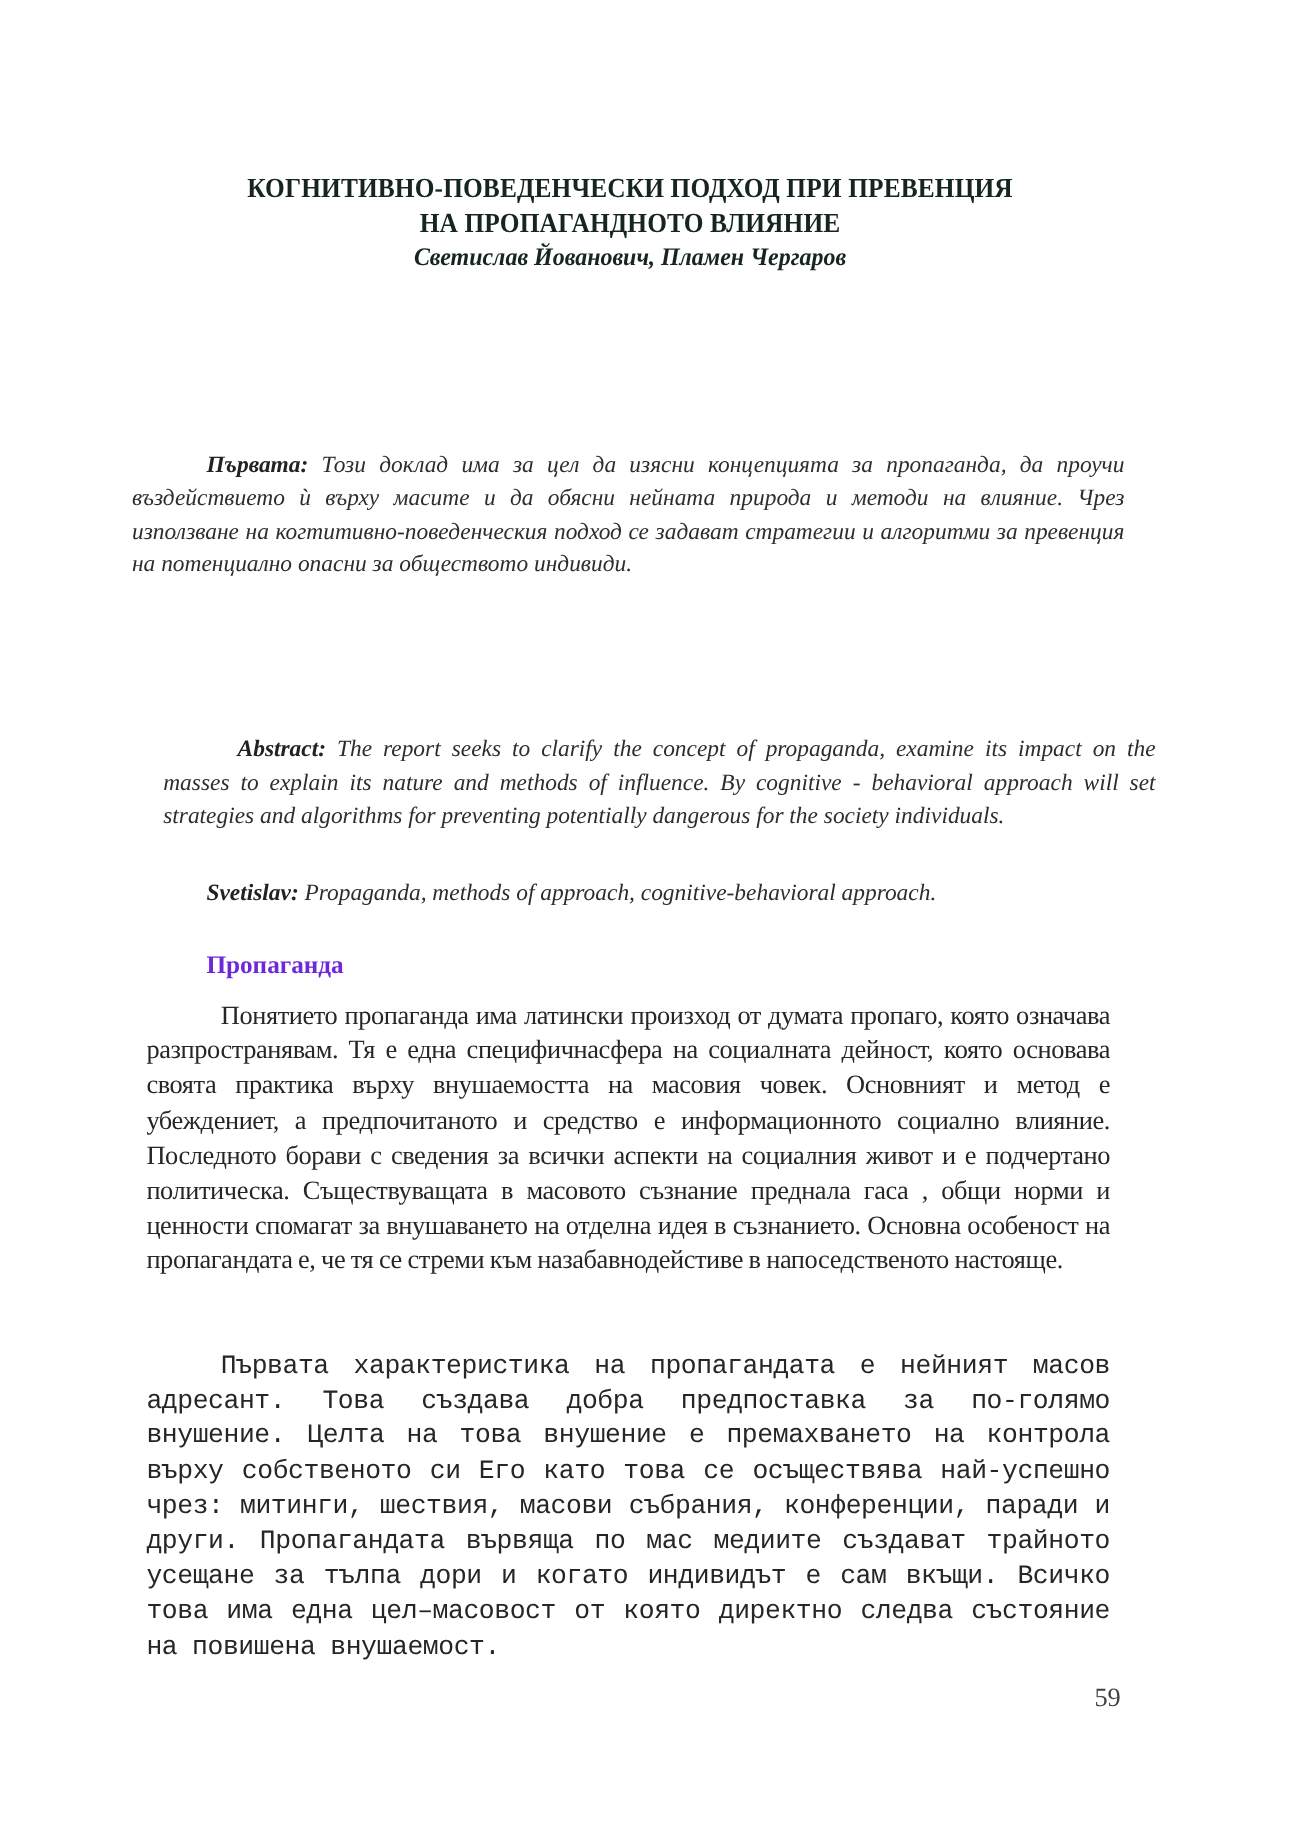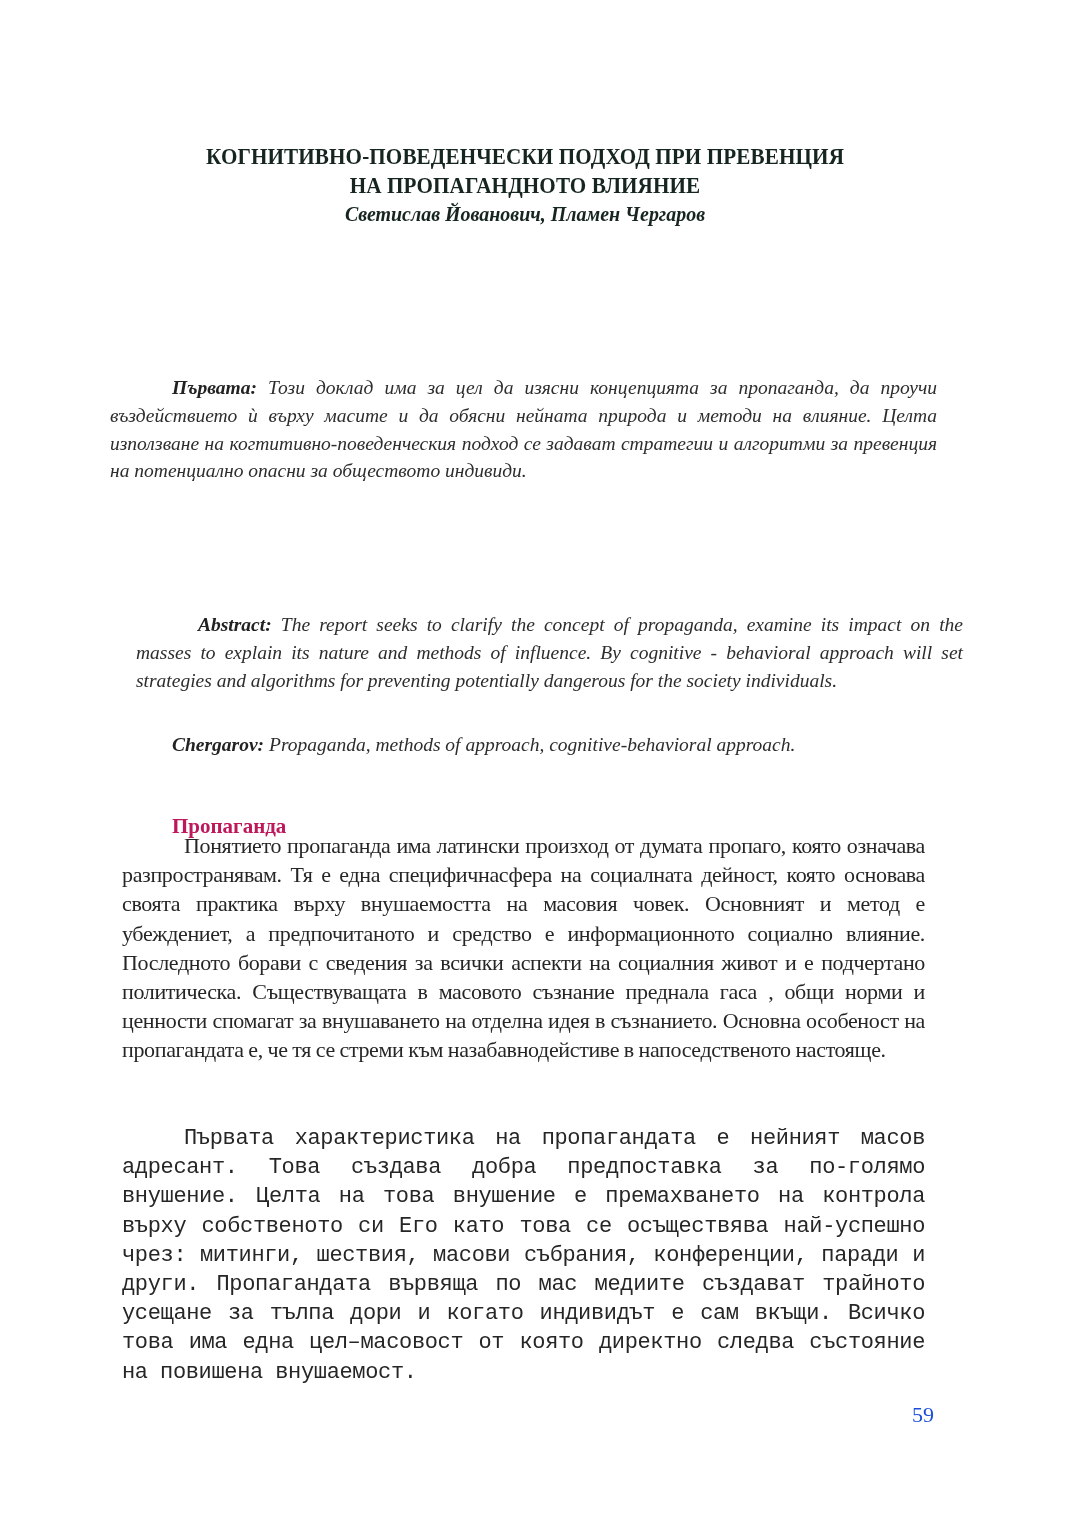--- a/index.html
+++ b/index.html
@@ -14,51 +14,51 @@
   .authors { font-style: italic; font-weight: bold; font-size: 21px; line-height: 29px;
              color: #16261f; margin: 0; transform: scaleX(0.95); transform-origin: center; }
   .text { position: absolute; left: 110px; width: 827px; }
   .it { font-style: italic; font-size: 19.5px; line-height: 27.8px; color: #2d2d2d;
         text-align: justify; margin: 0; text-indent: 62px; }
   .it .lab { font-weight: bold; color: #222; }
   .resume { top: 374px; }
   .kw-bg { top: 511px; }
   .abstract { top: 611px; margin-left: 26px; }
   .kw-en { top: 731px; }
-  .section-h { position: absolute; left: 172px; top: 812px; font-weight: bold; font-size: 21px;
-               line-height: 28px; color: #be185d; margin: 0; }
+  .section-h { position: absolute; left: 172px; top: 790px; font-weight: bold; font-size: 21px;
+               line-height: 28px; color: #6d28d9; margin: 0; }
   .body-p { font-size: 22px; line-height: 29.2px; color: #262626; text-align: justify;
             margin: 12px; text-indent: 62px; letter-spacing: -0.35px; word-spacing: -0.5px; }
   .p1 { top: 819px; }
   .p2 { top: 1112px; font-family: Liberation Mono, monospace; }
-  .page-num { position: absolute; left: 912px; top: 1402px; font-size: 22px; color: #1d4ed8; }
+  .page-num { position: absolute; left: 912px; top: 1402px; font-size: 22px; color: #404040; }
 </style>
 </head>
 <body>
 
 <div class="page">
 
   <div class="title-block title-bg">
     <p class="title">КОГНИТИВНО-ПОВЕДЕНЧЕСКИ ПОДХОД ПРИ ПРЕВЕНЦИЯ</p>
     <p class="title">НА ПРОПАГАНДНОТО ВЛИЯНИЕ</p>
     <p class="authors">Светислав Йованович, Пламен Чергаров</p>
   </div>
 
 
   <div class="text resume">
-    <p class="it"><span class="lab">Първата:</span><span> Този доклад има за цел да изясни концепцията за пропаганда, да проучи въздействието ѝ върху масите и да обясни нейната природа и методи на влияние. Целта използване на когтитивно-поведенческия подход се задават стратегии и алгоритми за превенция на потенциално опасни за обществото индивиди.</span></p>
+    <p class="it"><span class="lab">Първата:</span><span> Този доклад има за цел да изясни концепцията за пропаганда, да проучи въздействието ѝ върху масите и да обясни нейната природа и методи на влияние. Чрез използване на когтитивно-поведенческия подход се задават стратегии и алгоритми за превенция на потенциално опасни за обществото индивиди.</span></p>
   </div>
 
 
   <div class="text abstract">
     <p class="it"><span class="lab">Abstract:</span><span> The report seeks to clarify the concept of propaganda, examine its impact on the masses to explain its nature and methods of influence. By cognitive - behavioral approach will set strategies and algorithms for preventing potentially dangerous for the society individuals.</span></p>
   </div>
 
   <div class="text kw-en">
-    <p class="it"><span class="lab">Chergarov:</span><span> Propaganda, methods of approach, cognitive-behavioral approach.</span></p>
+    <p class="it"><span class="lab">Svetislav:</span><span> Propaganda, methods of approach, cognitive-behavioral approach.</span></p>
   </div>
 
   <h2 class="section-h">Пропаганда</h2>
 
   <div class="text p1">
     <p class="body-p">Понятието пропаганда има латински произход от думата пропаго, която означава разпространявам. Тя е една специфичнасфера на социалната дейност, която основава своята практика върху внушаемостта на масовия човек. Основният и метод е убеждениет, а предпочитаното и средство е информационното социално влияние. Последното борави с сведения за всички аспекти на социалния живот и е подчертано политическа. Съществуващата в масовото съзнание преднала гаса , общи норми и ценности спомагат за внушаването на отделна идея в съзнанието. Основна особеност на пропагандата е, че тя се стреми към назабавнодейстиве в напоседственото настояще.</p>
   </div>
 
   <div class="text p2">
     <p class="body-p">Първата характеристика на пропагандата е нейният масов адресант. Това създава добра предпоставка за по-голямо внушение. Целта на това внушение е премахването на контрола върху собственото си Его като това се осъществява най-успешно чрез: митинги, шествия, масови събрания, конференции, паради и други. Пропагандата вървяща по мас медиите създават трайното усещане за тълпа дори и когато индивидът е сам вкъщи. Всичко това има една цел–масовост от която директно следва състояние на повишена внушаемост.</p>

